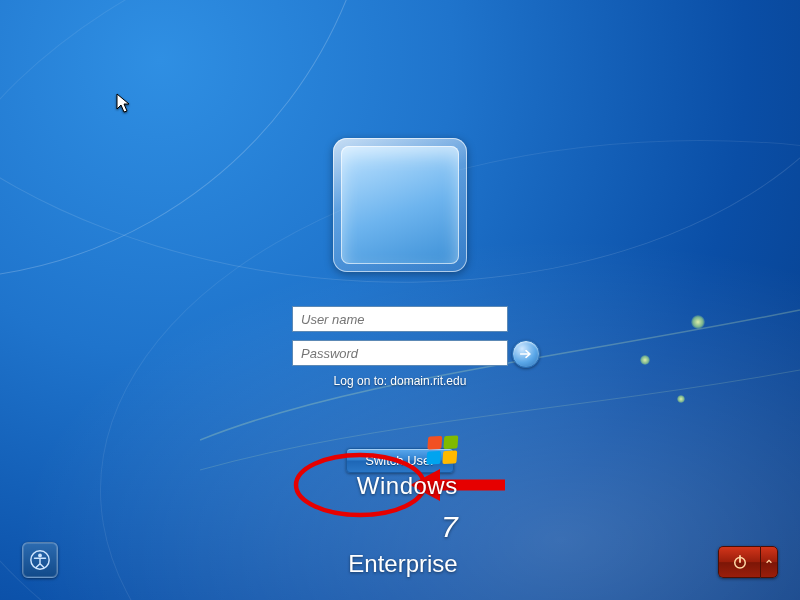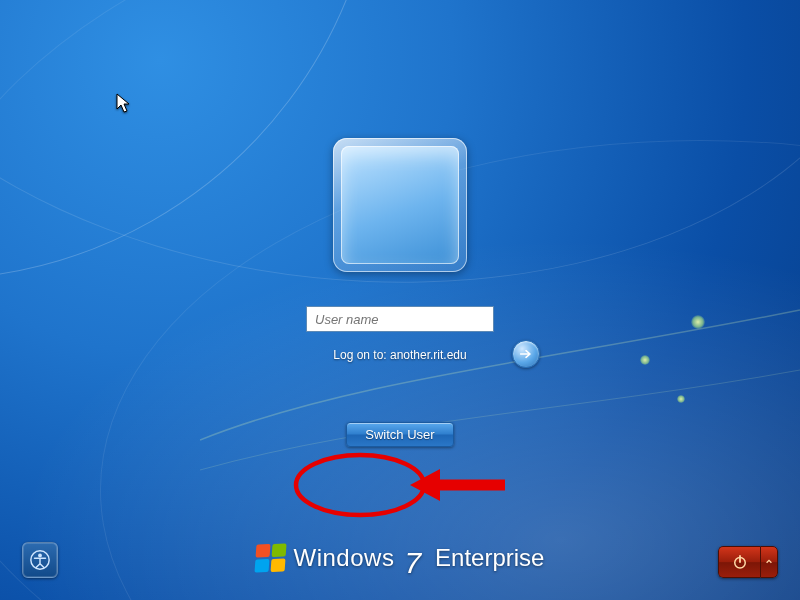--- a/index.html
+++ b/index.html
@@ -35,21 +35,21 @@
   }
   .avatar-inner {
     width:100%; height:100%; border-radius:8px;
     background: linear-gradient(160deg, #bfe3ff 0%, #6db4ee 55%, #3c8fd6 100%);
     box-shadow: inset 0 0 0 1px rgba(255,255,255,.6), inset 0 8px 18px rgba(255,255,255,.5);
   }
 
   .fields { margin-top: 34px; position: relative; }
   .field-row { display:flex; justify-content:center; align-items:center; margin-bottom:8px; position:relative; }
   input.text {
-    width: 188px; height: 26px;
+    width: 216px; height: 26px;
     border: 1px solid #5c89b5;
     background: #fff;
     padding: 0 8px;
     font-size: 13px; font-style: italic; color: #4a4a4a;
     font-family: inherit;
     outline: none;
   }
   .submit-btn {
     position: absolute; right: 10px; top: 0;
     width: 28px; height: 28px; border-radius: 50%;
@@ -77,22 +77,23 @@
     cursor: pointer;
     text-shadow: 0 1px 1px rgba(0,0,0,.4);
   }
 
   
   .annot { position:absolute; left:50%; transform:translateX(-50%); top:445px; width:280px; height:80px; pointer-events:none; }
   .annot svg{ overflow:visible; }
 
   .branding {
     position:absolute; left:50%; transform:translateX(-50%); bottom: 22px;
-    display:flex; align-items:flex-start; gap:8px; color:#fff;
+    display:flex; align-items:flex-end; gap:8px; color:#fff;
     text-shadow: 0 1px 3px rgba(0,0,0,.5);
+    flex-direction: column;
   }
   .branding .flag { display:grid; grid-template-columns: 1fr 1fr; grid-template-rows:1fr 1fr; width:30px; height:28px; gap:2px; transform: skewX(-6deg) rotate(-2deg); }
   .branding .flag span{ border-radius:2px; }
   .branding .flag .r{ background:#f25022;} .branding .flag .g{ background:#7fba00;}
   .branding .flag .b{ background:#00a4ef;} .branding .flag .y{ background:#ffb900;}
   .branding .word { font-size: 24px; font-weight:400; letter-spacing:.5px;}
   .branding .seven { font-size:30px; font-weight:300; font-style:italic; margin-left:2px; display:inline-block; transform: translateY(2px); }
   .branding .edition { font-size:24px; font-weight:300; margin-left:6px; }
 
   .ease-access {
@@ -150,28 +151,29 @@
 <div class="center">
   <div class="avatar-frame">
     <div class="avatar-inner"></div>
   </div>
 
   <div class="fields">
     <div class="field-row">
       <input class="text" type="text" placeholder="User name" style="">
     </div>
     <div class="field-row">
+      <input class="text" type="password" placeholder="Password" style="">
       <div class="submit-btn">
         <svg viewBox="0 0 24 24">
             <path d="M4,12 H16 M12,7 L18,12 L12,17" stroke="#fff" stroke-width="2.4" fill="none" stroke-linecap="round" stroke-linejoin="round"></path>
           </svg>
       </div>
     </div>
     <div class="logon-info">
-      <div class="line1">Log on to: another.rit.edu</div>
+      <div class="line1">Log on to: domain.rit.edu</div>
     </div>
 
     <button class="switch-user">Switch User</button>
   </div>
 </div>
 
 <div class="annot">
   <svg width="280" height="80">
     <ellipse cx="100" cy="40" rx="64" ry="30" fill="none" stroke="#e60000" stroke-width="4.5"></ellipse>
     <line x1="245" y1="40" x2="175" y2="40" stroke="#e60000" stroke-width="11"></line>

